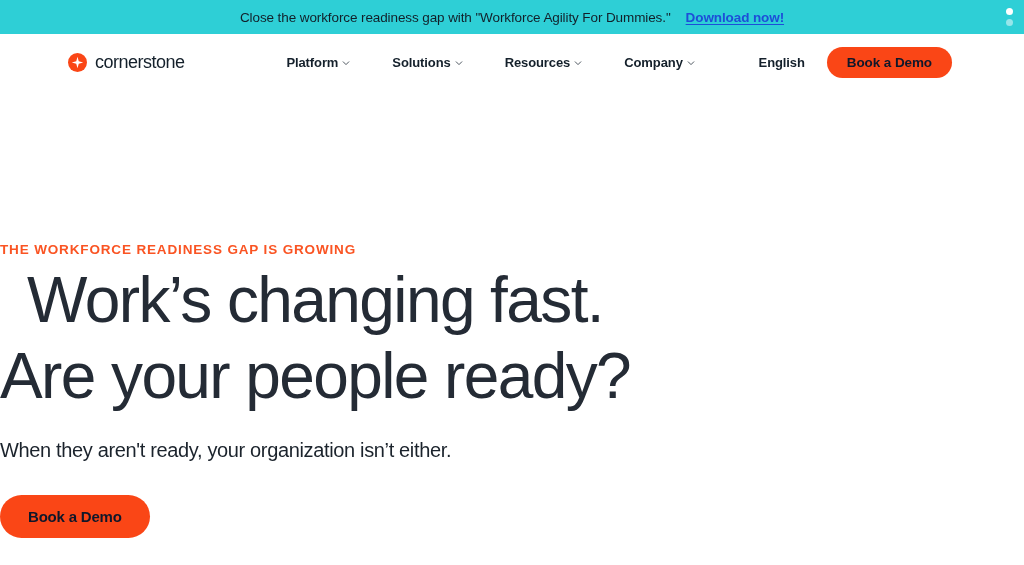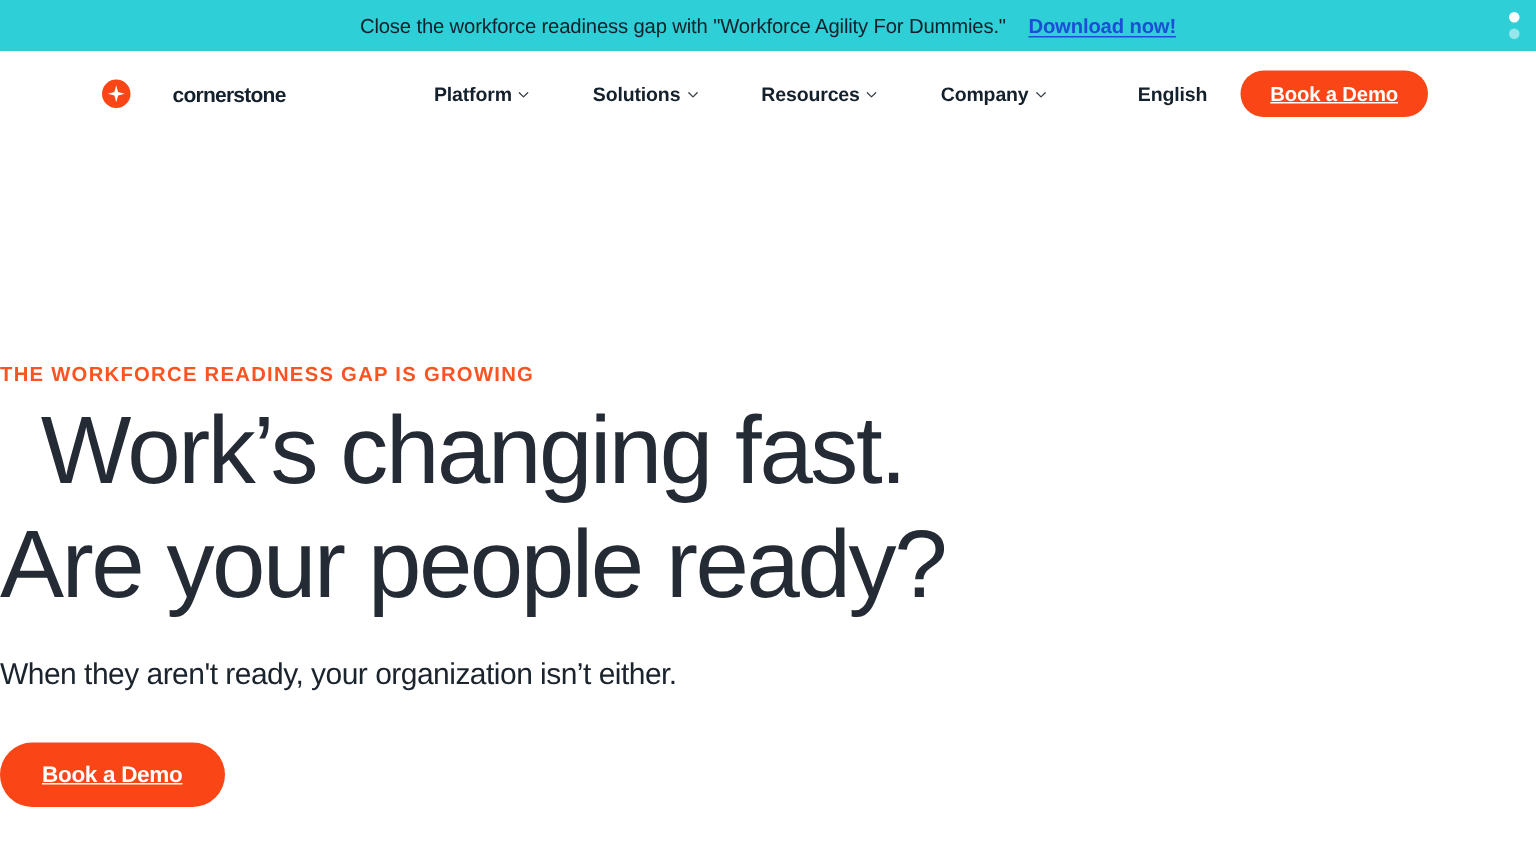--- a/index.html
+++ b/index.html
@@ -70,25 +70,24 @@
     flex:0 0 auto;
   }
   .brand-mark{
     width:19px;height:19px;
     border-radius:50%;
     background:#fa4616;
     display:flex;align-items:center;justify-content:center;
     flex:0 0 auto;
   }
   .brand-name{
-    font-size:14px;
-    font-weight:bold;
+    font-size:18px;
+    font-weight:normal;
     color:#14202b;
     letter-spacing:-0.5px;
-    margin-left:20px;
   }
 
   .main-nav{
     flex:1 1 auto;
     display:flex;
     align-items:center;
     justify-content:center;
     gap:42px;
     margin-left:38px;
   }
@@ -113,28 +112,27 @@
   }
   .lang-link{
     font-size:13px;
     font-weight:bold;
     color:#14202b;
     cursor:pointer;
     letter-spacing:-0.1px;
   }
   .btn-pill{
     background:#fa4616;
-    color:#ffffff;
+    color:#0f172a;
     border:none;
     border-radius:999px;
     font-family:"Liberation Sans", sans-serif;
     font-weight:bold;
     cursor:pointer;
     white-space:nowrap;
-    text-decoration:underline;
   }
   .header-cta{
     height:31px;
     padding:0 20px;
     font-size:13.5px;
     letter-spacing:-0.1px;
   }
 
   
   .hero{

